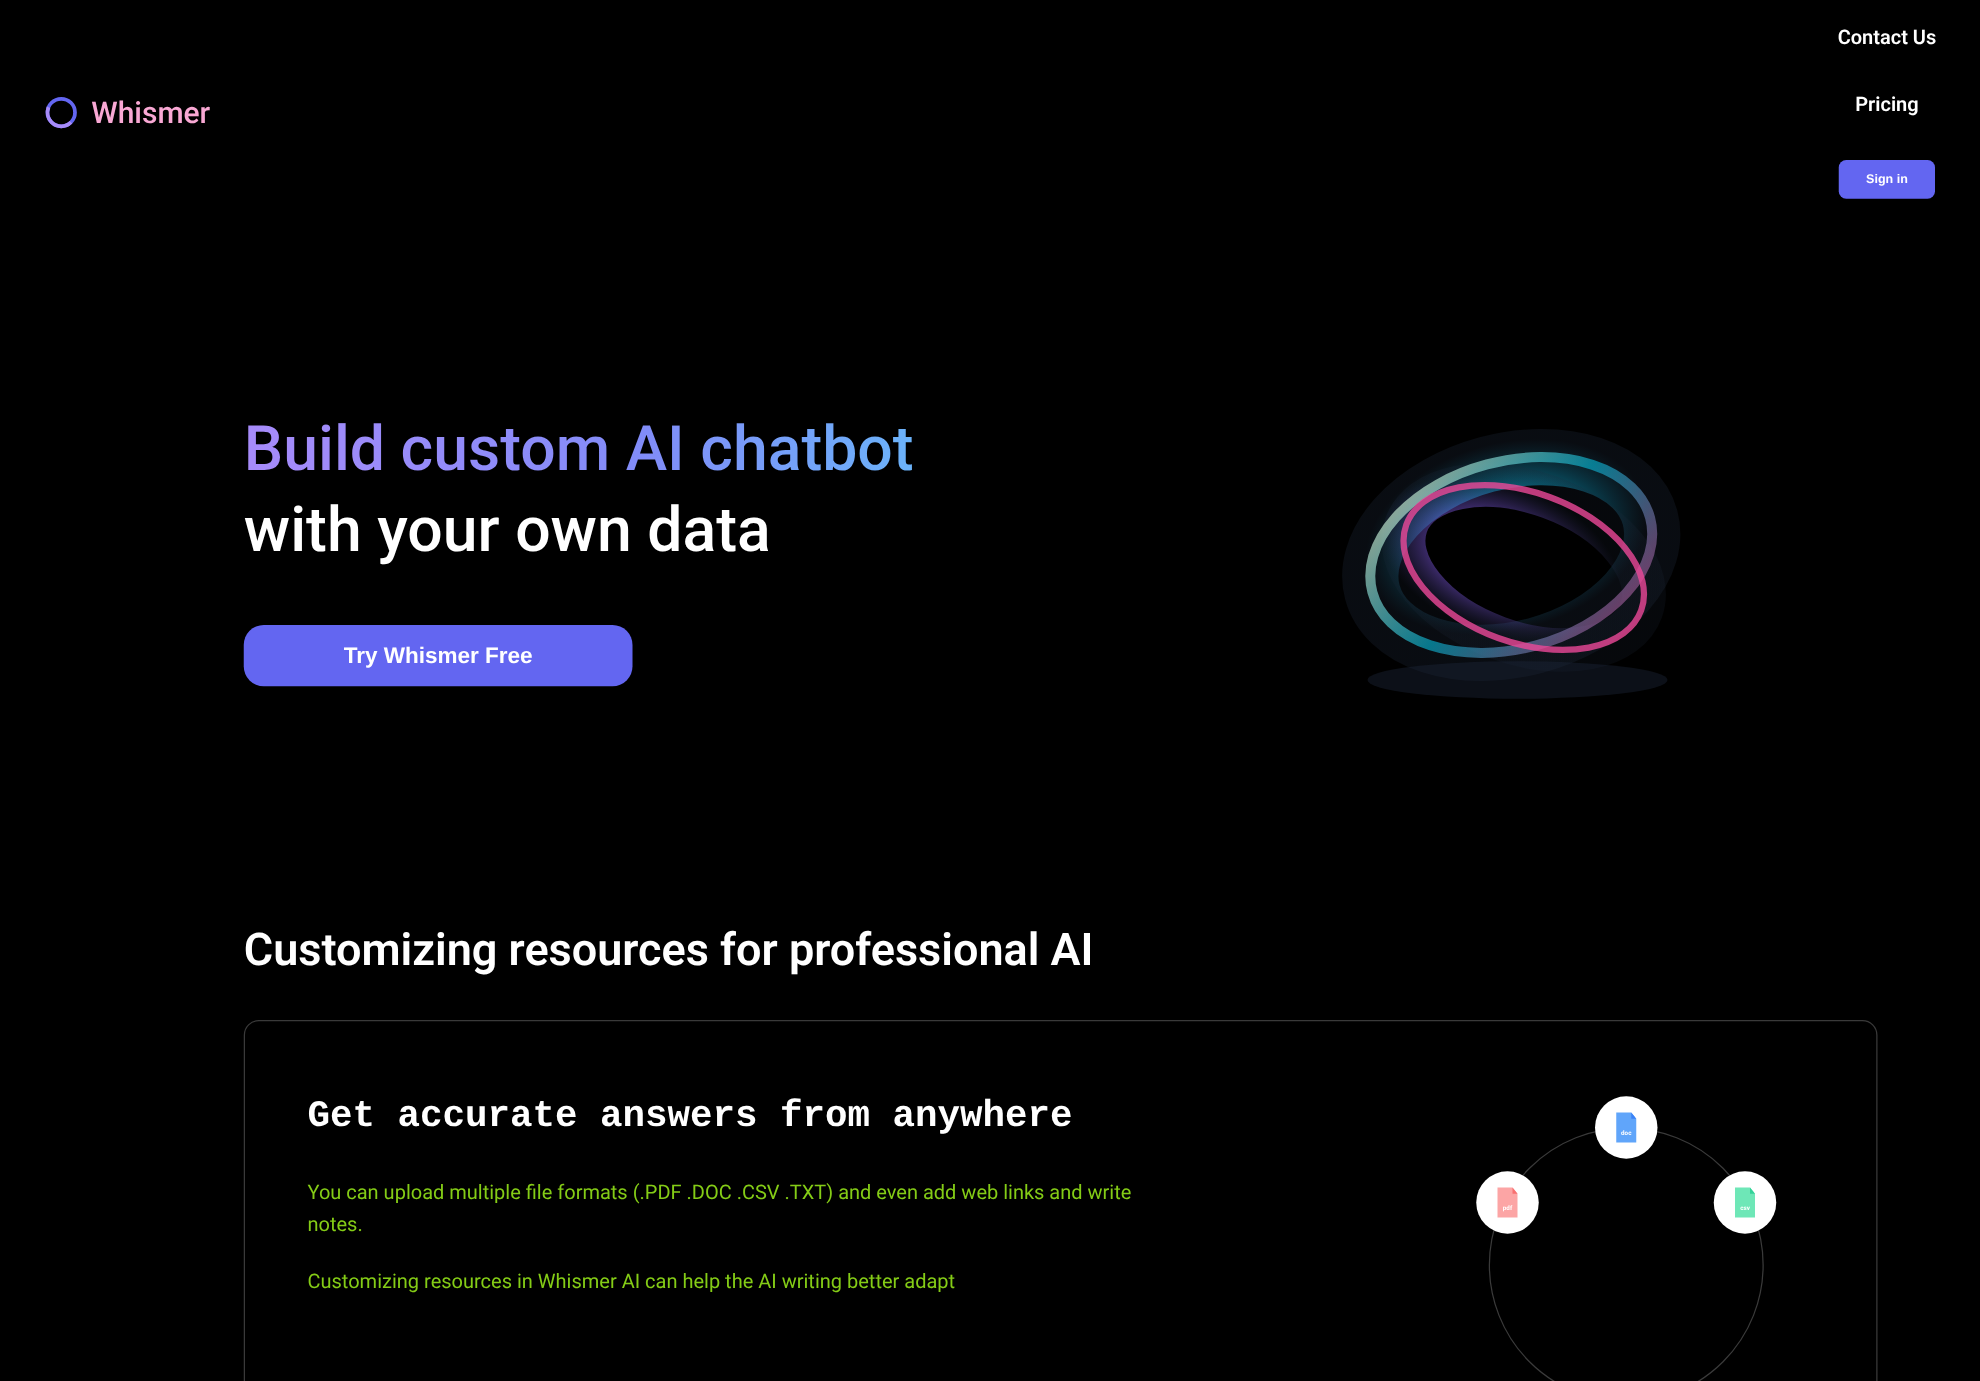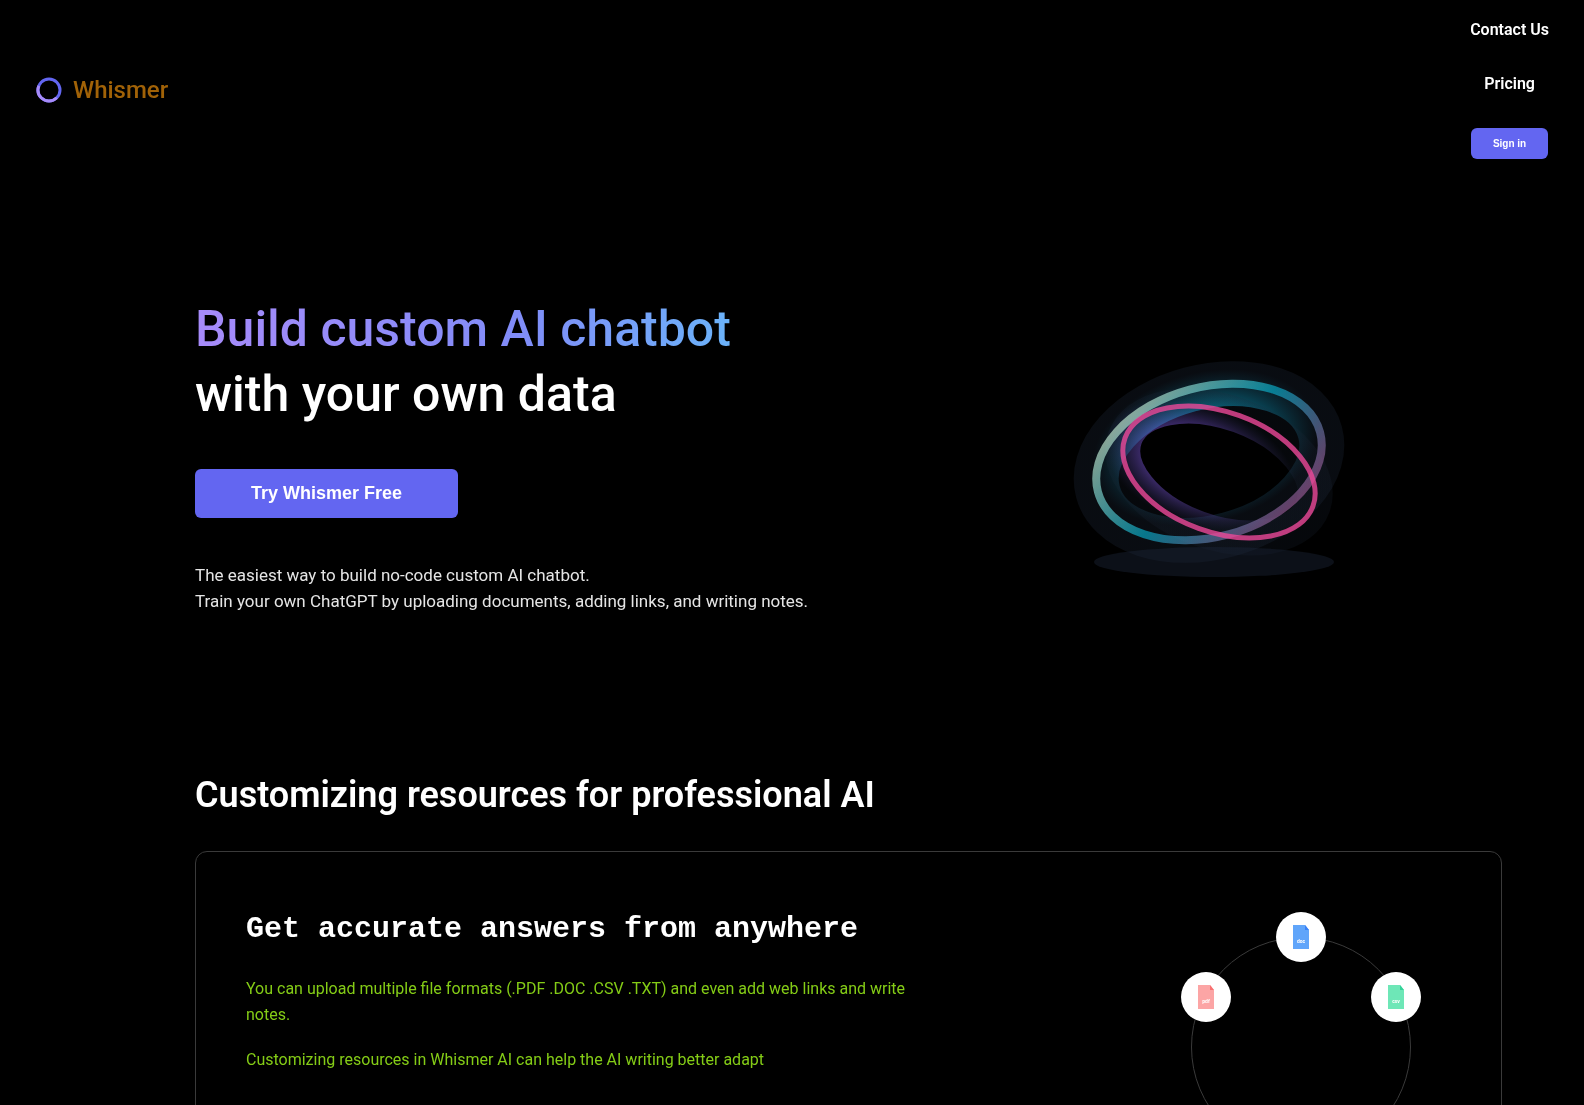--- a/index.html
+++ b/index.html
@@ -49,21 +49,21 @@
     }
     
     .logo-icon {
       width: 28px;
       height: 28px;
     }
     
     .logo-text {
       font-size: 24px;
       font-weight: 500;
-      color: #a16207;
+      color: #f9a8d4;
     }
     
     .nav-right {
       display: flex;
       align-items: center;
       gap: 35px;
       flex-direction: column;
     }
     
     .nav-link {
@@ -113,22 +113,22 @@
       font-weight: 500;
       color: #ffffff;
       line-height: 1.2;
       margin-top: 5px;
     }
     
     .try-btn {
       background-color: #6366f1;
       color: #ffffff;
       border: none;
-      padding: 14px 56px;
-      border-radius: 6px;
+      padding: 14px 80px;
+      border-radius: 16px;
       font-size: 18px;
       font-weight: 600;
       cursor: pointer;
       margin-top: 45px;
     }
     
     .hero-description {
       margin-top: 45px;
       font-size: 17px;
       color: #e5e5e5;
@@ -250,24 +250,20 @@
     <a class="nav-link">Pricing</a>
     <button class="sign-in-btn">Sign in</button>
   </nav>
 </header>
 
 <section class="hero">
   <div class="hero-left">
     <h1 class="hero-title-gradient">Build custom AI chatbot</h1>
     <h1 class="hero-title-white">with your own data</h1>
     <button class="try-btn">Try Whismer Free</button>
-    <div class="hero-description">
-      <div>The easiest way to build no-code custom AI chatbot.</div>
-      <div>Train your own ChatGPT by uploading documents, adding links, and writing notes.</div>
-    </div>
   </div>
   <div class="hero-right">
     <svg class="torus-graphic" viewBox="0 0 300 280">
       <defs>
         <radialGradient id="torusGrad1" cx="50%" cy="40%">
           <stop offset="0%" stop-color="#2dd4bf" stop-opacity="0.9"></stop>
           <stop offset="50%" stop-color="#0891b2" stop-opacity="0.7"></stop>
           <stop offset="100%" stop-color="#1e293b" stop-opacity="0.3"></stop>
         </radialGradient>
         <radialGradient id="torusGrad2" cx="40%" cy="50%">

